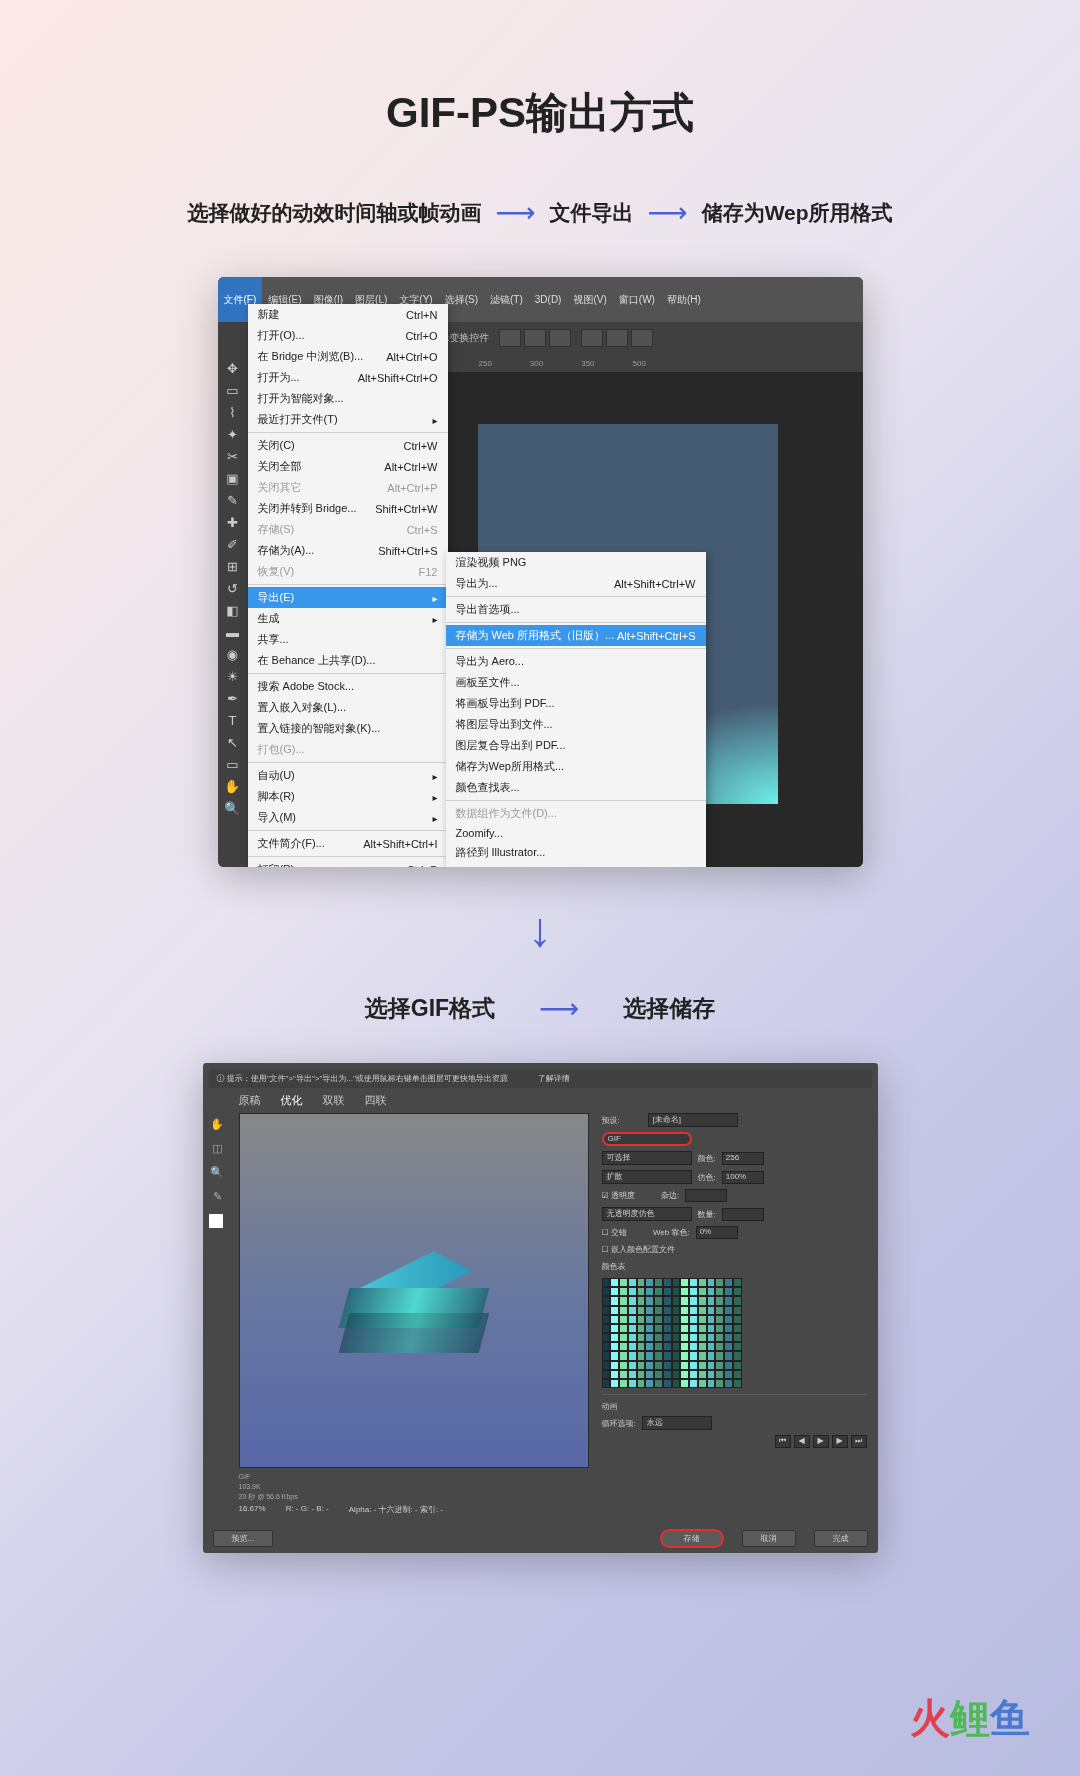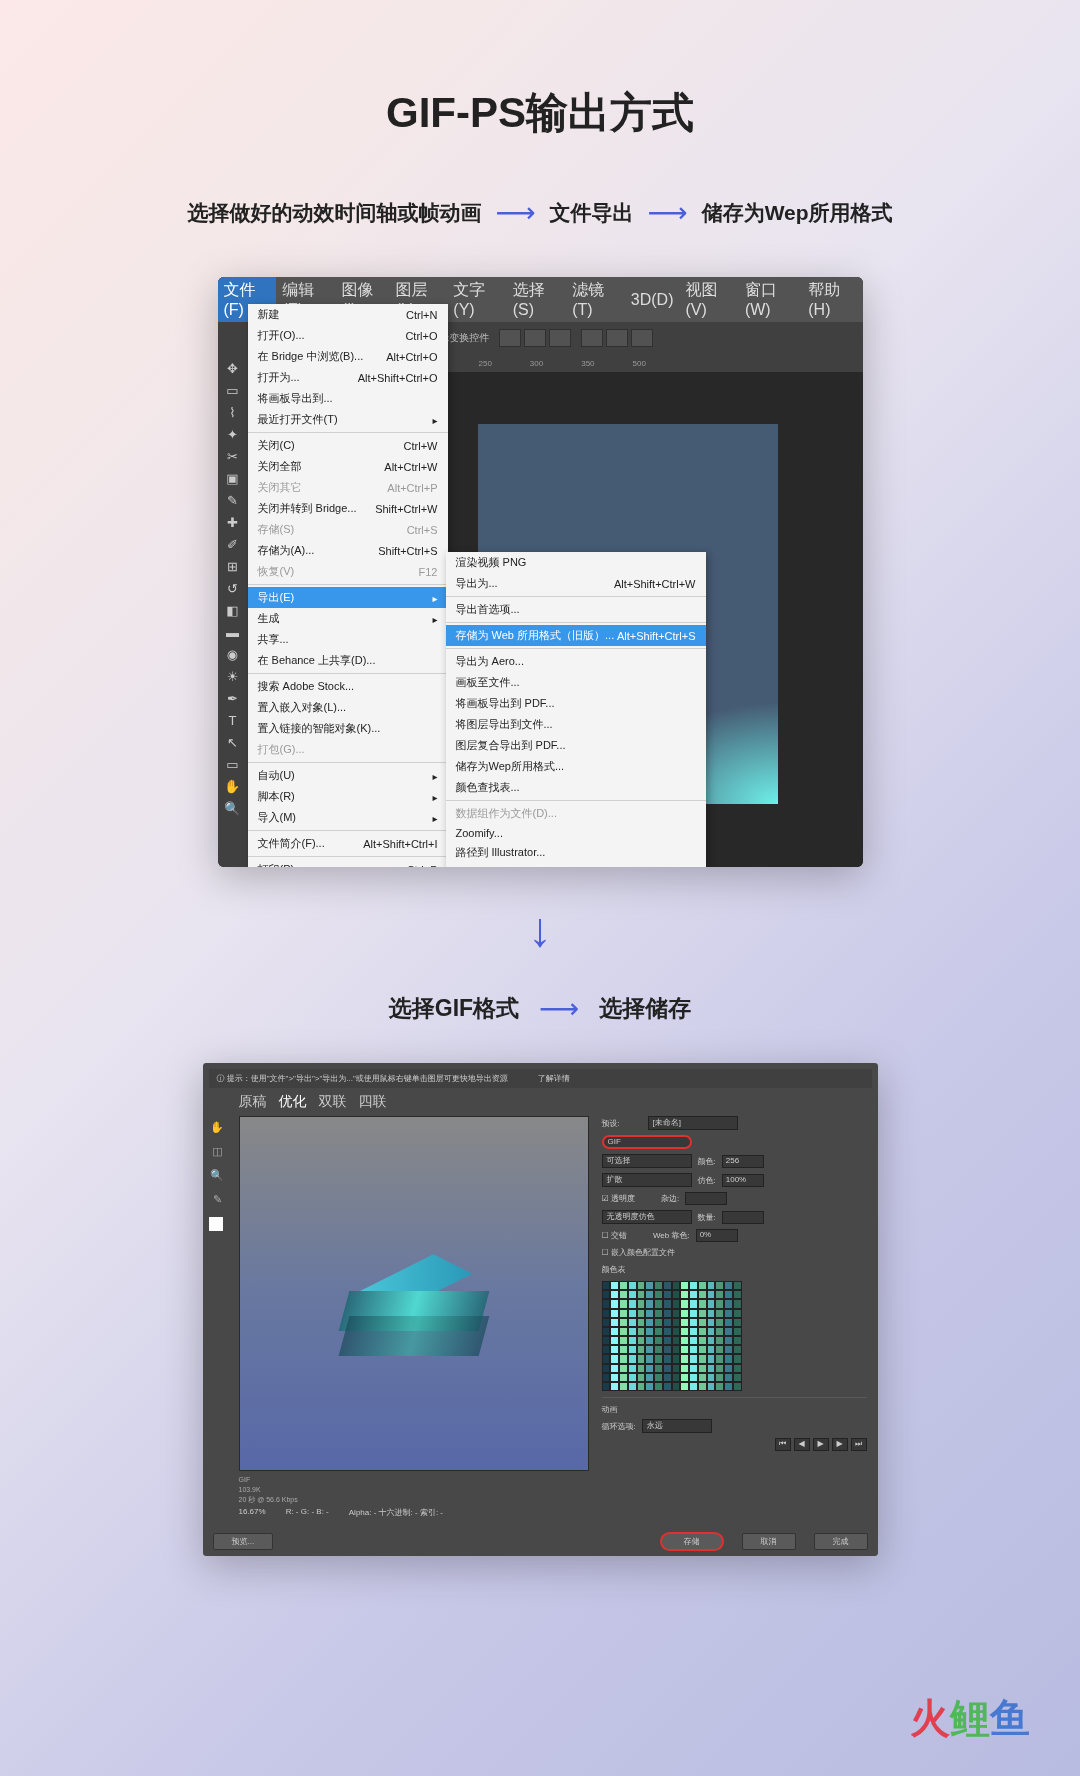--- a/index.html
+++ b/index.html
@@ -1,21 +1,21 @@
 <!DOCTYPE html>
 <html><head>
 <meta charset="utf-8">
 <style>
 *{margin:0;padding:0;box-sizing:border-box;font-family:"Microsoft YaHei",sans-serif}
 body{width:1080px;height:1776px;background:linear-gradient(135deg,#fce8e8 0%,#f5e8e8 15%,#e8e4f0 40%,#c8c8e8 70%,#b8bce0 100%);position:relative;overflow:hidden}
 .page-title{text-align:center;font-size:42px;font-weight:700;color:#222;padding-top:85px}
 .steps{display:flex;align-items:center;justify-content:center;gap:14px;margin-top:55px;font-size:21px;font-weight:700;color:#222}
 .arrow{color:#4a5fd8;font-size:28px;font-weight:400}
 .ps-shot{width:645px;margin:48px auto 0;background:#1d1d1d;border-radius:6px;box-shadow:0 10px 40px rgba(0,0,0,.25);overflow:hidden;position:relative;height:590px}
-.ps-menubar{background:#535353;height:45px;display:flex;align-items:center;font-size:16px;color:#ddd}
+.ps-menubar{background:#535353;height:45px;display:flex;align-items:center;font-size:10px;color:#ddd}
 .mb-item{padding:0 6px;height:100%;display:flex;align-items:center}
 .mb-item.active{background:#3074c0;color:#fff}
 .ps-options{background:#404040;height:32px;display:flex;align-items:center;gap:10px;padding:0 20px 0 200px;font-size:10px;color:#bbb}
 .opt-group{display:flex;gap:3px}
 .opt-btn{width:22px;height:18px;background:#525252;border:1px solid #303030}
 .ps-body{display:flex;height:calc(100% - 59px)}
 .ps-tools{width:30px;background:#404040;display:flex;flex-direction:column;align-items:center;padding-top:4px;gap:1px}
 .tool{width:24px;height:21px;display:flex;align-items:center;justify-content:center;color:#ccc;font-size:13px}
 .ps-canvas{flex:1;background:#282828;position:relative}
 .ruler-h{height:18px;background:#404040;display:flex;color:#999;font-size:8px;align-items:center;padding-left:30px;gap:38px}
@@ -23,26 +23,26 @@
 .teal-glow{position:absolute;bottom:0;right:0;width:180px;height:120px;background:radial-gradient(ellipse at bottom right,#6ef0e8 0%,transparent 60%)}
 .menu-drop{position:absolute;left:30px;top:27px;width:200px;background:#f4f4f4;font-size:11px;color:#222;box-shadow:2px 2px 8px rgba(0,0,0,.3);z-index:10}
 .mi{padding:3px 10px;display:flex;justify-content:space-between;align-items:center}
 .mi.disabled{color:#999}
 .mi.hl{background:#3896eb;color:#fff}
 .msep{height:1px;background:#d0d0d0;margin:2px 0}
 .submenu-ind{font-size:10px}
 .submenu{position:absolute;left:228px;top:275px;width:260px;background:#f4f4f4;font-size:11px;color:#222;box-shadow:2px 2px 8px rgba(0,0,0,.3);z-index:11}
 .submenu .mi.hl2{background:#3896eb;color:#fff}
 .down-arrow{text-align:center;margin:35px 0;font-size:48px;color:#4a5fd8}
-.steps2{display:flex;align-items:center;justify-content:center;gap:20px;font-size:23px;font-weight:700;color:#222;margin-bottom:38px}
+.steps2{display:flex;align-items:center;justify-content:center;gap:44px;font-size:23px;font-weight:700;color:#222;margin-bottom:38px}
 .save-shot{width:675px;margin:0 auto;background:#f8f8f8;border-radius:3px;box-shadow:0 10px 40px rgba(0,0,0,.25);overflow:hidden}
 .save-title{font-size:9px;padding:4px 8px;color:#333}
 .save-body{background:#484848;padding:6px}
 .save-tip{background:#404040;color:#ccc;font-size:8px;padding:4px 8px;display:flex;gap:30px}
-.save-tabs{display:flex;gap:12px;font-size:14px;color:#ccc;padding:5px 30px}
+.save-tabs{display:flex;gap:20px;font-size:11px;color:#ccc;padding:5px 30px}
 .save-main{display:flex;gap:8px}
 .save-left{width:22px;display:flex;flex-direction:column;gap:6px;padding-top:5px}
 .save-left .t{width:18px;height:18px;color:#aaa;font-size:11px;text-align:center}
 .preview{width:350px;height:355px;background:linear-gradient(180deg,#888 0%,#6878a0 50%,#5868a8 100%);position:relative;border:1px solid #2a2a2a}
 .cube{position:absolute;left:50%;top:50%;transform:translate(-50%,-45%);width:180px;height:140px}
 .cube-layer{position:absolute;width:140px;height:40px;left:20px}
 .cube-layer.l1{top:60px;background:linear-gradient(90deg,#2a6a7a 0%,#50d8d0 50%,#2a6a7a 100%);transform:skewX(-15deg)}
 .cube-layer.l2{top:85px;background:linear-gradient(90deg,#1a4a5a 0%,#3aa8a0 50%,#1a4a5a 100%);transform:skewX(-15deg);opacity:.7}
 .cube-top{position:absolute;top:25px;left:35px;width:110px;height:55px;background:linear-gradient(135deg,#4ac8d8 0%,#2a98b8 100%);transform:rotateX(60deg) rotateZ(-45deg)}
 .preview-info{font-size:7px;color:#aaa;margin-top:4px;line-height:1.4}
@@ -155,21 +155,21 @@
       </div>
       <div class="mi">
         <span>在 Bridge 中浏览(B)...</span>
         <span>Alt+Ctrl+O</span>
       </div>
       <div class="mi">
         <span>打开为...</span>
         <span>Alt+Shift+Ctrl+O</span>
       </div>
       <div class="mi">
-        <span>将画板导出到...</span>
+        <span>打开为智能对象...</span>
         <span></span>
       </div>
       <div class="mi">
         <span>最近打开文件(T)</span>
         <span><span class="submenu-ind"> ▸</span></span>
       </div>
       <div class="msep"></div>
       <div class="mi">
         <span>关闭(C)</span>
         <span>Ctrl+W</span>

